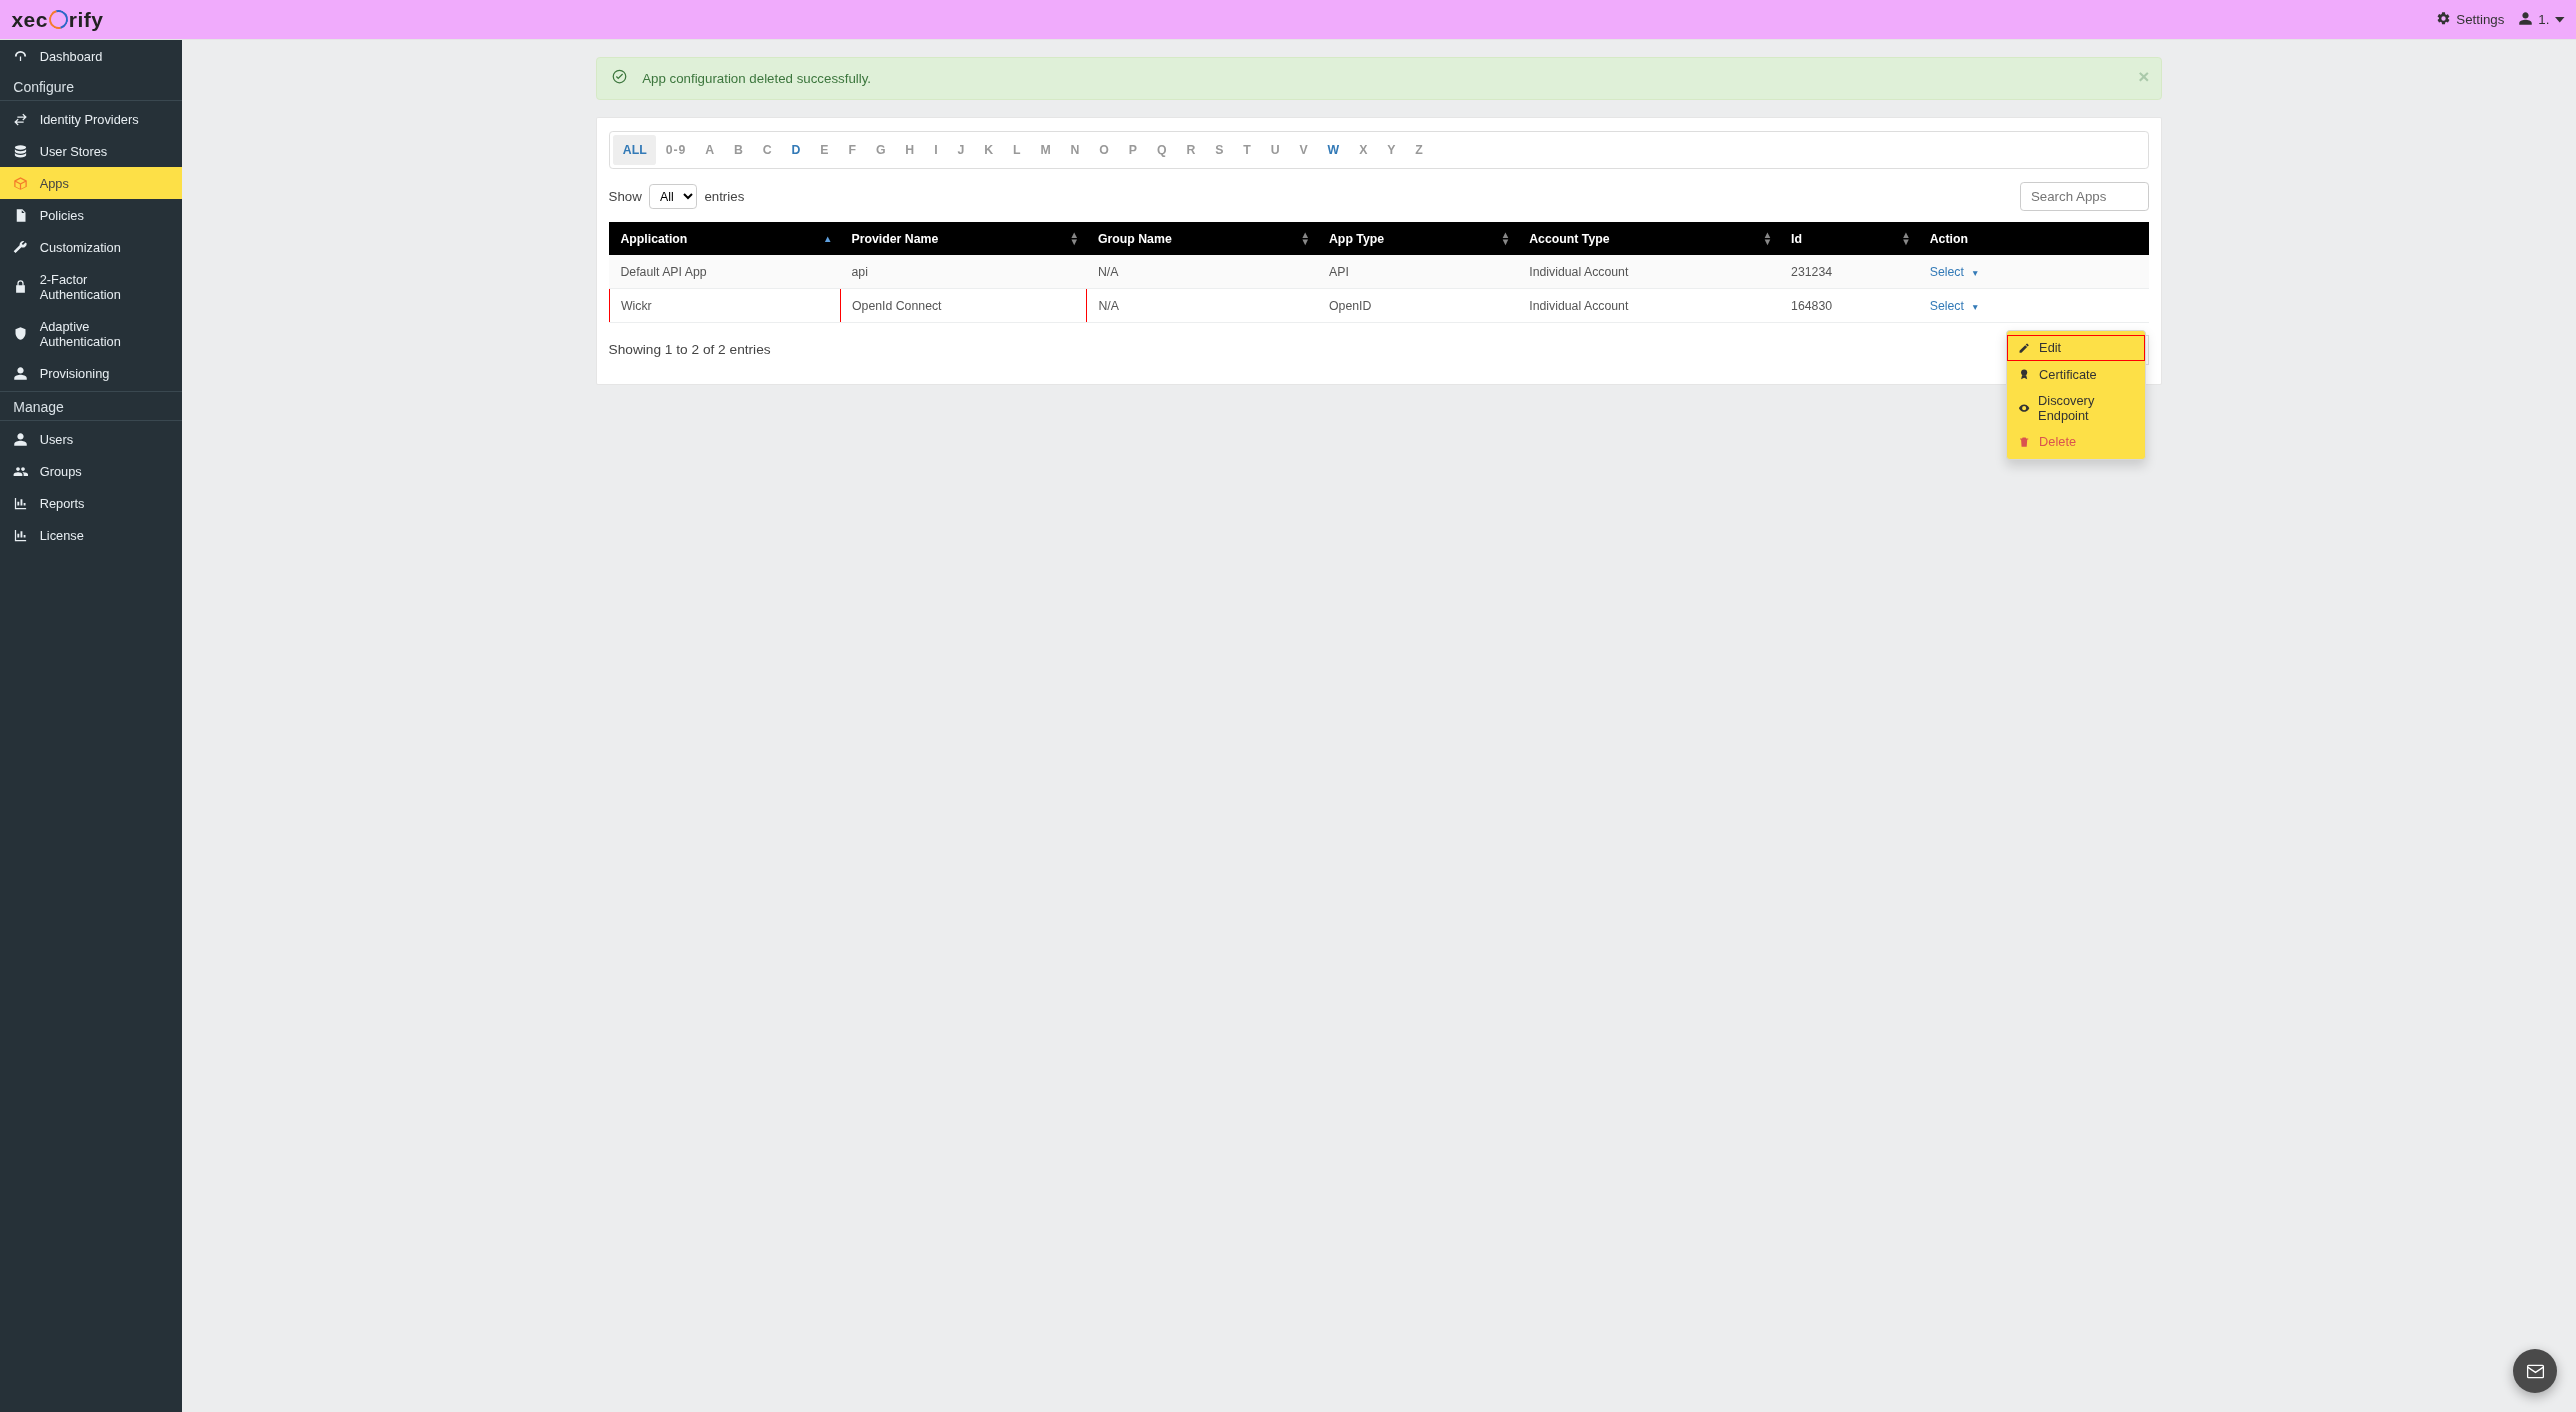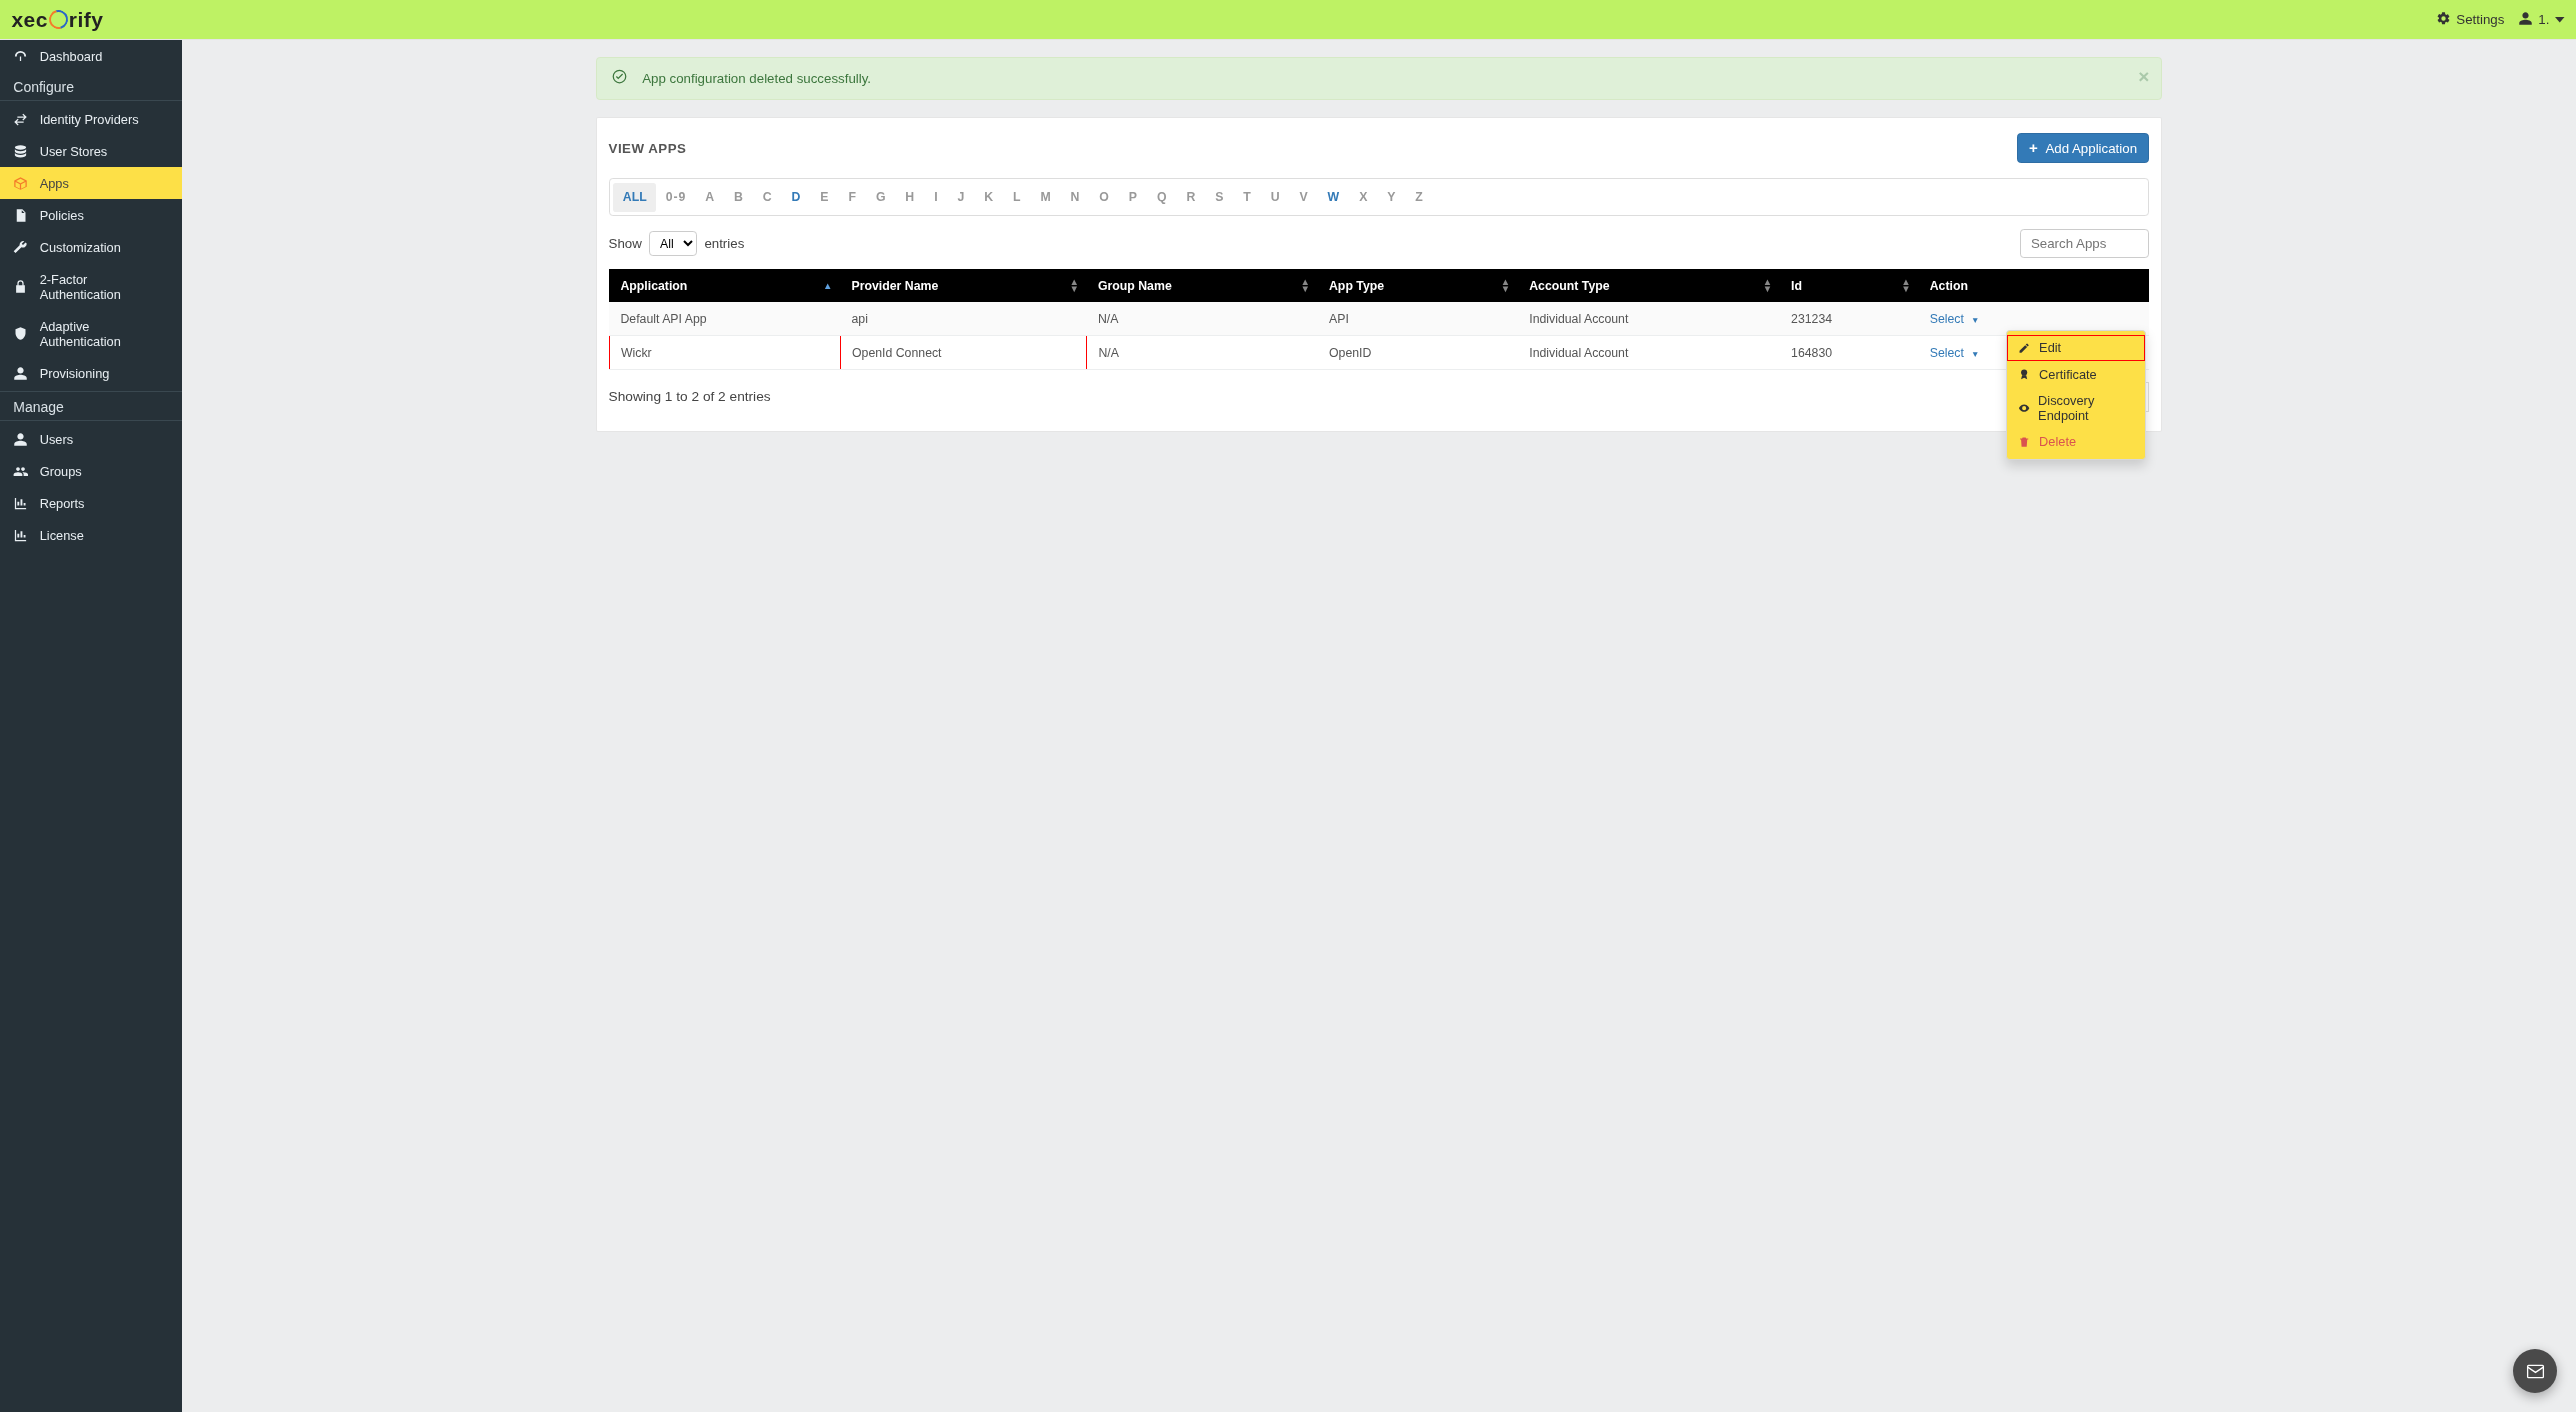--- a/index.html
+++ b/index.html
@@ -11,21 +11,21 @@
     background: #fff;
   }
   
   .topbar {
     height: 40px;
     border-bottom: 0.9px solid #e5e5e5;
     display: flex;
     align-items: center;
     justify-content: space-between;
     padding: 0 11.4px 0 11.4px;
-    background: #bef264;
+    background: #f0abfc;
     position: relative;
     z-index: 20;
   }
   .logo {
     font-weight: 700;
     font-size: 21px;
     letter-spacing: 0.5px;
     color: #222;
     display: flex;
     align-items: center;
@@ -433,27 +433,20 @@
           <svg width="15" height="15" viewBox="0 0 24 24">
               <circle cx="12" cy="12" r="10" fill="none" stroke="#3c763d" stroke-width="2"></circle>
               <path d="M7 12l3 3 7-7" fill="none" stroke="#3c763d" stroke-width="2"></path>
             </svg>
         </span>
         <span>App configuration deleted successfully.</span>
         <span class="close">×</span>
       </div>
 
       <div class="panel">
-        <div class="panel-head">
-          <span class="panel-title">VIEW APPS</span>
-          <button class="btn-primary">
-            <span class="plus">+</span>
-            <span>Add Application</span>
-          </button>
-        </div>
 
         <div class="alpha-nav" id="alpha-nav">
             <span class="pill first">ALL</span>
             <span class="pill">0-9</span>
             <span class="pill">A</span>
             <span class="pill">B</span>
             <span class="pill">C</span>
             <span class="pill active-letter">D</span>
             <span class="pill">E</span>
             <span class="pill">F</span>

